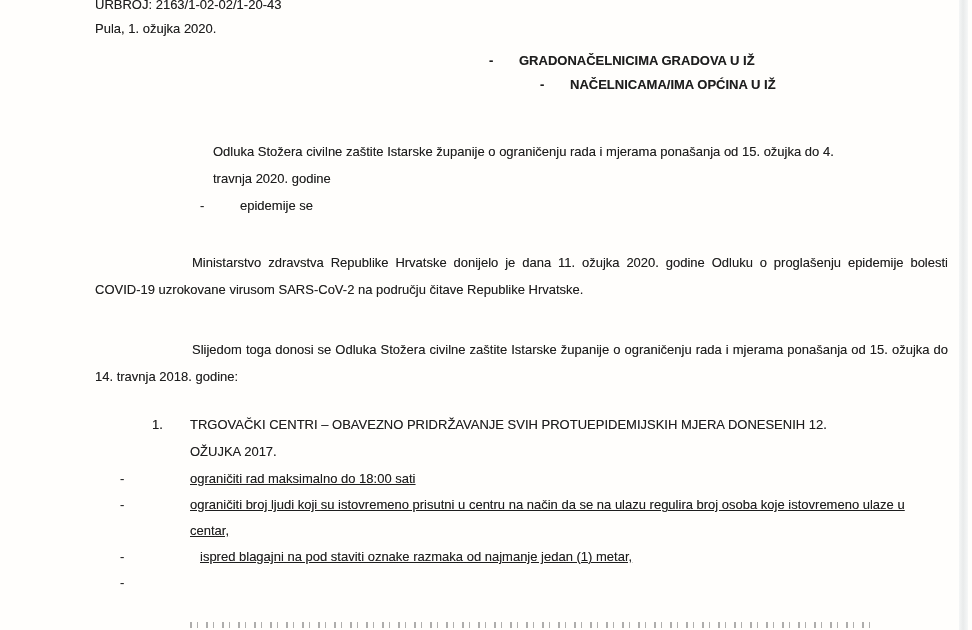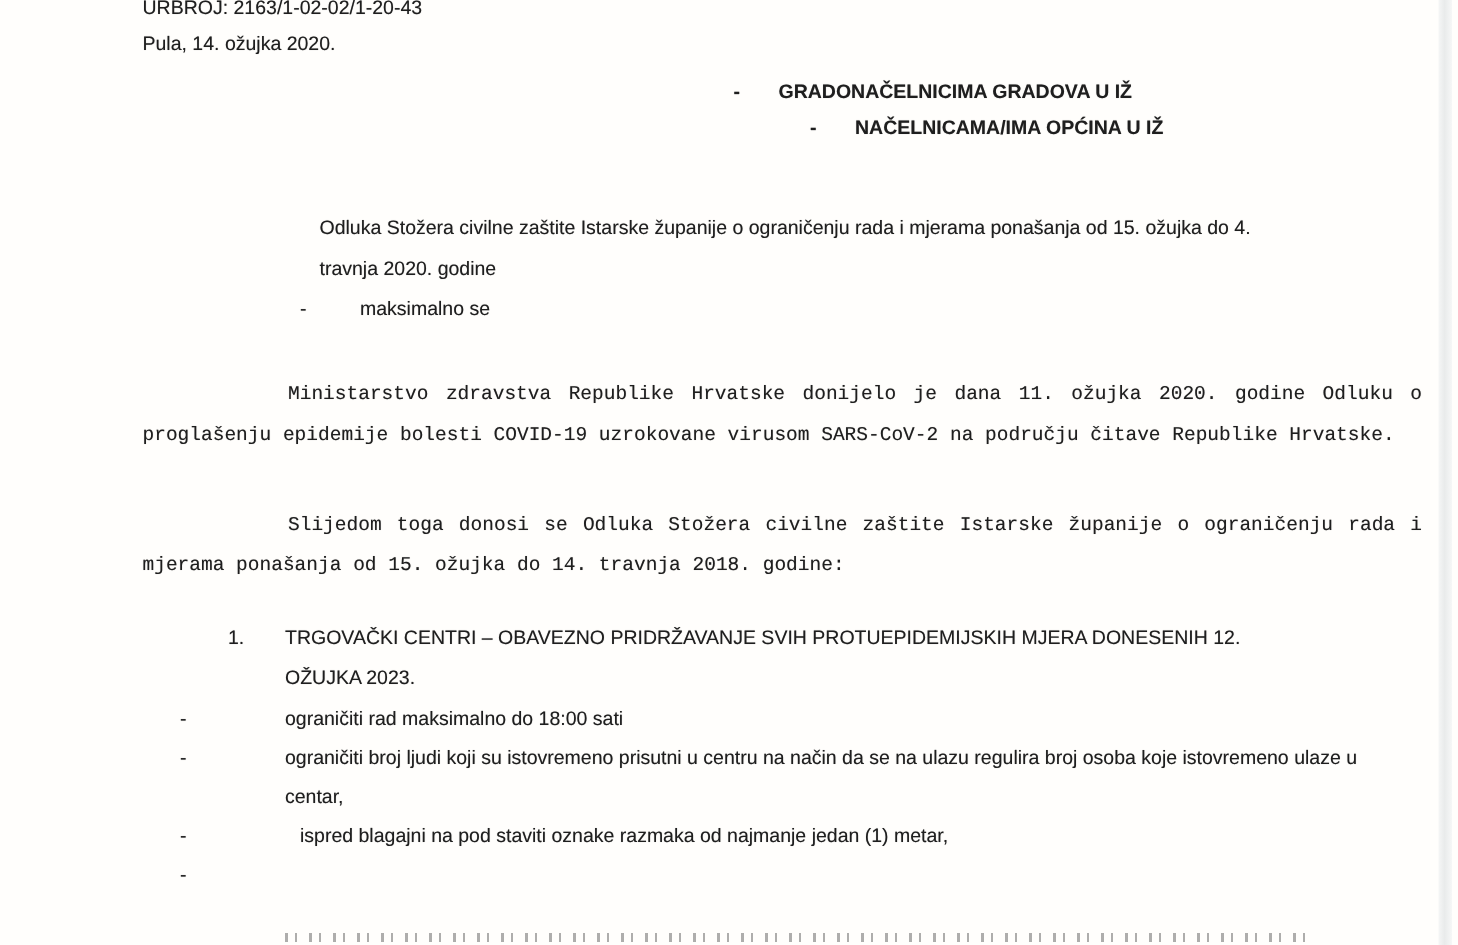--- a/index.html
+++ b/index.html
@@ -60,21 +60,20 @@
   }
   .subject-delivery .dash { display: inline-block; width: 40px; }
 
   
   .paragraph {
     left: 95px;
     width: 853px;
     line-height: 27px;
     text-align: justify;
     text-indent: 97px;
-    font-family: Liberation Mono, monospace;
   }
   .paragraph-1 { top: 249px; }
   .paragraph-2 { top: 336px; }
 
   
   .list-number {
     left: 152px;
     top: 411px;
     line-height: 27px;
   }
@@ -94,20 +93,21 @@
   .bullet-row {
     display: flex;
     align-items: flex-start;
     line-height: 26px;
   }
   .bullet-row .bullet-dash {
     flex: 0 0 70px;
   }
   .bullet-row .bullet-text {
     max-width: 745px;
+    text-decoration: underline;
   }
   .bullet-row:nth-child(3) .bullet-text { max-width: 650px; margin-left: 10px; }
 
   
   .clipped-text-line {
     left: 190px;
     top: 622px;
     width: 685px;
     height: 6px;
     opacity: 0.38;
@@ -128,41 +128,41 @@
     background: linear-gradient(90deg, #f5f6f6, #e9ebeb 45%, #f6f7f7);
   }
 </style>
 </head>
 <body>
 
 <div class="doc-page">
 
   <div class="abs header-block">
     <div>URBROJ: 2163/1-02-02/1-20-43</div>
-    <div>Pula, 14. ožujka 2020.</div>
+    <div>Pula, 1. ožujka 2020.</div>
   </div>
 
   <div class="abs addressee-line addressee-1">
     <span class="dash">-</span><span>GRADONAČELNICIMA GRADOVA U IŽ</span>
   </div>
 
   <div class="abs addressee-line addressee-2">
     <span class="dash">-</span><span>NAČELNICAMA/IMA OPĆINA U IŽ</span>
   </div>
 
   <div class="abs subject-text">Odluka Stožera civilne zaštite Istarske županije o ograničenju rada i mjerama ponašanja od 15. ožujka do 4. travnja 2020. godine</div>
   <div class="abs subject-delivery">
-    <span class="dash">-</span><span>maksimalno se</span>
+    <span class="dash">-</span><span>epidemije se</span>
   </div>
 
   <div class="abs paragraph paragraph-1">Ministarstvo zdravstva Republike Hrvatske donijelo je dana 11. ožujka 2020. godine Odluku o proglašenju epidemije bolesti COVID-19 uzrokovane virusom SARS-CoV-2 na području čitave Republike Hrvatske.</div>
   <div class="abs paragraph paragraph-2">Slijedom toga donosi se Odluka Stožera civilne zaštite Istarske županije o ograničenju rada i mjerama ponašanja od 15. ožujka do 14. travnja 2018. godine:</div>
 
   <div class="abs list-number">1.</div>
-  <div class="abs list-heading">TRGOVAČKI CENTRI – OBAVEZNO PRIDRŽAVANJE SVIH PROTUEPIDEMIJSKIH MJERA DONESENIH 12. OŽUJKA 2023.</div>
+  <div class="abs list-heading">TRGOVAČKI CENTRI – OBAVEZNO PRIDRŽAVANJE SVIH PROTUEPIDEMIJSKIH MJERA DONESENIH 12. OŽUJKA 2017.</div>
 
   <div class="abs bullet-list">
     <div class="bullet-row">
       <span class="bullet-dash">-</span>
       <span class="bullet-text">ograničiti rad maksimalno do 18:00 sati</span>
     </div>
     <div class="bullet-row">
       <span class="bullet-dash">-</span>
       <span class="bullet-text">ograničiti broj ljudi koji su istovremeno prisutni u centru na način da se na ulazu regulira broj osoba koje istovremeno ulaze u centar,</span>
     </div>

